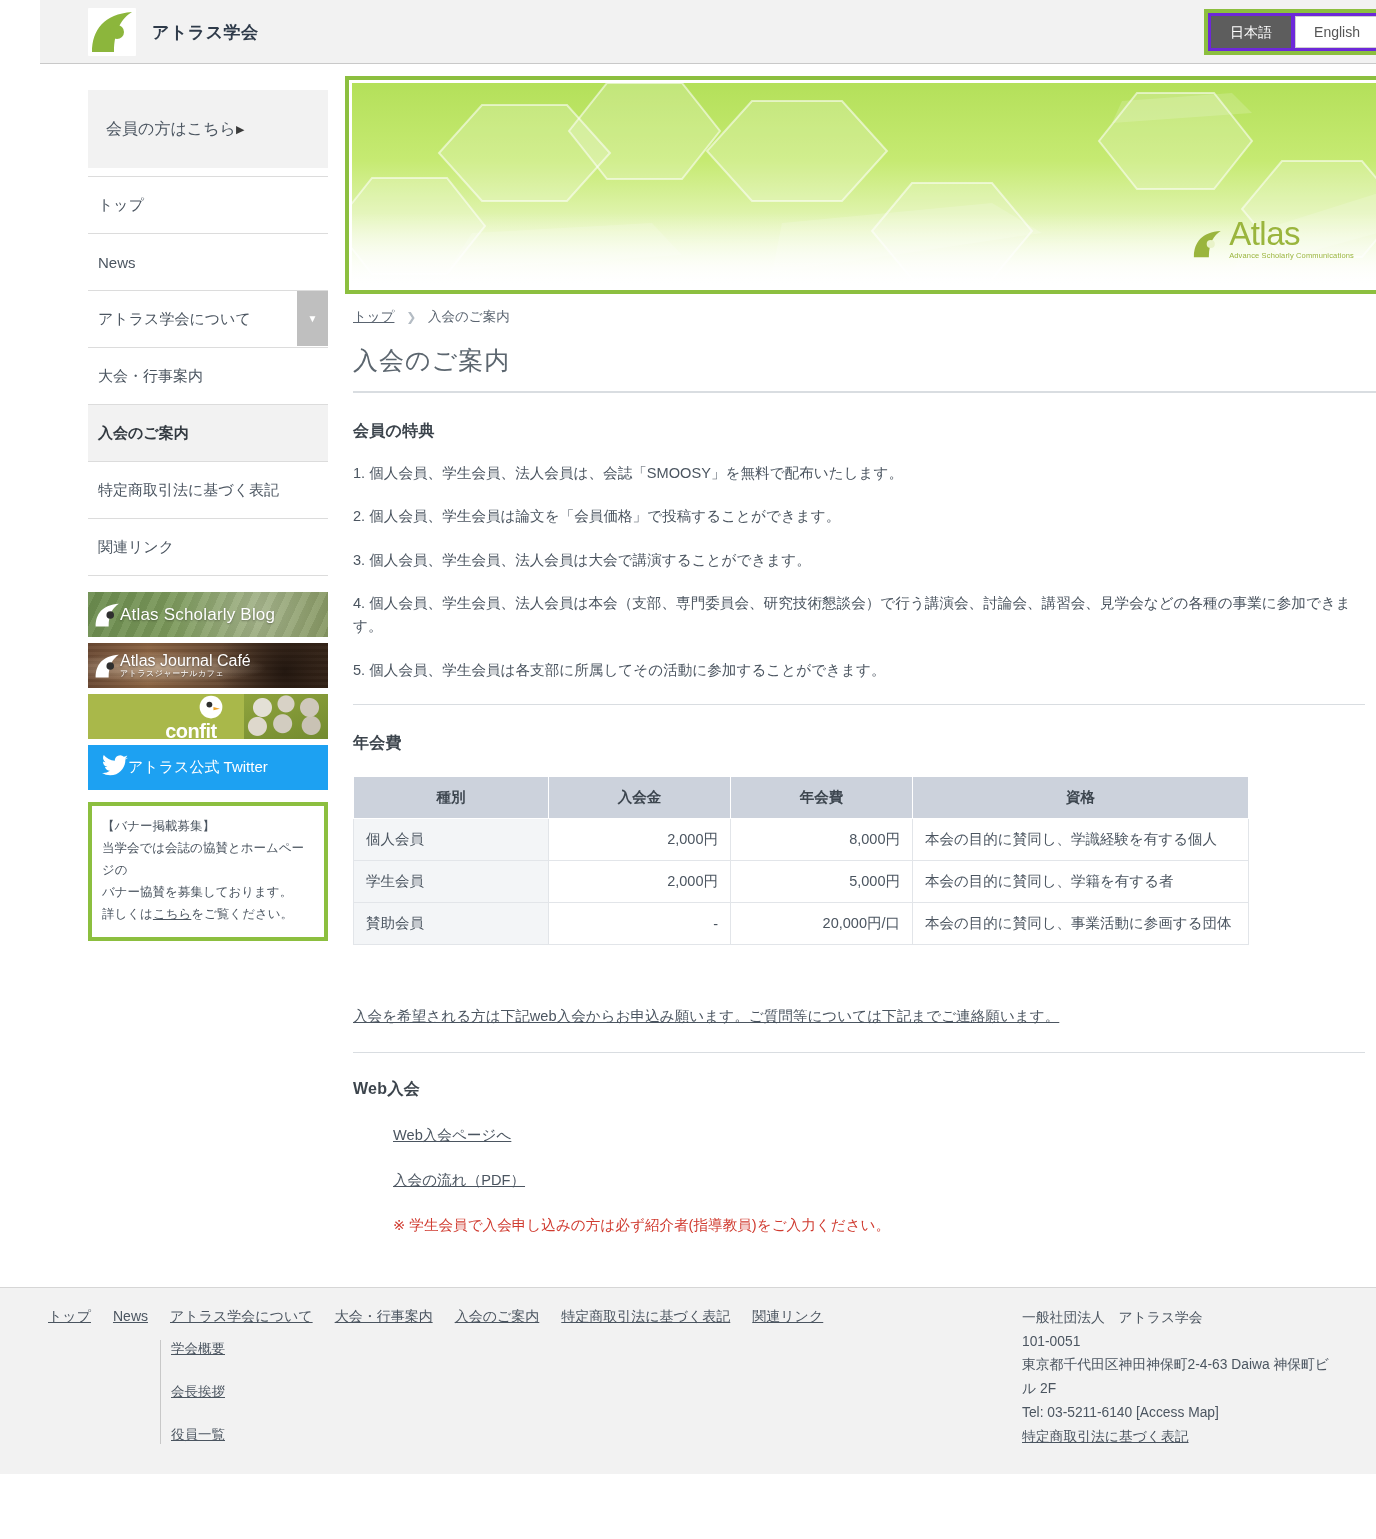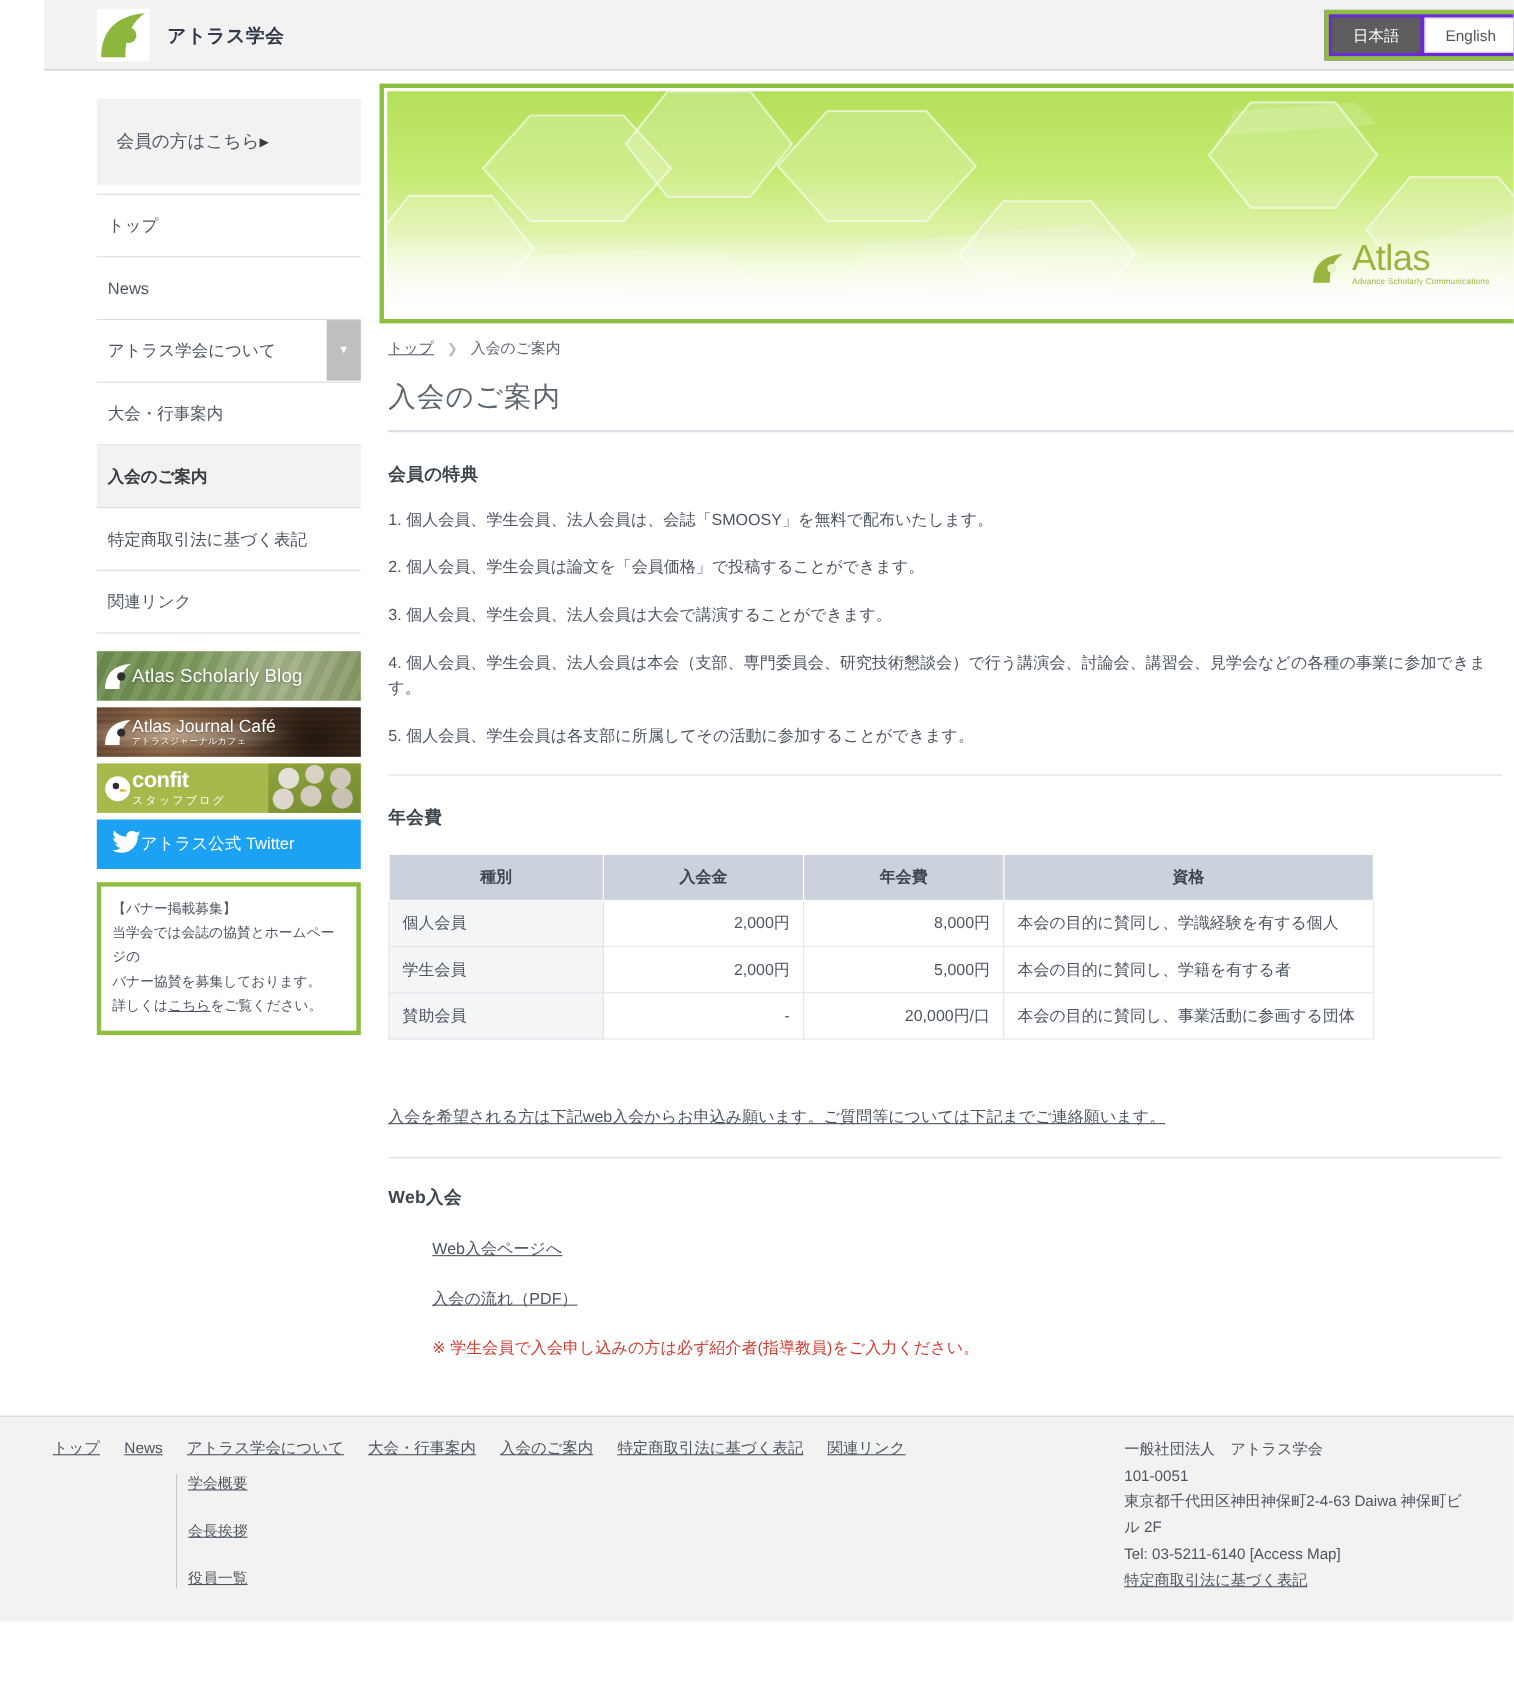--- a/index.html
+++ b/index.html
@@ -88,21 +88,21 @@
   .bnr-cafe{
     background:linear-gradient(90deg,#6b4a34 0%,#8a6342 25%,#5f4430 60%,#3d2a1c 100%);
   }
   .bnr-cafe:before{
     content:"";position:absolute;inset:0;
     background:
       radial-gradient(ellipse at 30% 55%,rgba(233,220,200,.55),transparent 45%),
       radial-gradient(circle at 82% 62%,rgba(20,12,8,.75),transparent 34%),
       repeating-linear-gradient(0deg,rgba(0,0,0,.05) 0 3px,rgba(255,255,255,.03) 3px 6px);
   }
-  .bnr-confit{background:#a9b84a;}
+  .bnr-confit{background:#a9b84a;flex-direction:column;}
   .bnr-confit:after{
     content:"";position:absolute;right:0;top:0;width:84px;height:100%;
     background:
       radial-gradient(circle at 22% 30%,#e3e0d6 9px,transparent 10px),
       radial-gradient(circle at 50% 22%,#d8d2c6 8px,transparent 9px),
       radial-gradient(circle at 78% 30%,#cfc8bb 9px,transparent 10px),
       radial-gradient(circle at 16% 72%,#ded8cc 9px,transparent 10px),
       radial-gradient(circle at 46% 66%,#d2ccc0 9px,transparent 10px),
       radial-gradient(circle at 80% 70%,#c9c2b4 9px,transparent 10px),
       linear-gradient(160deg,#8fa33d,#738b2f);

